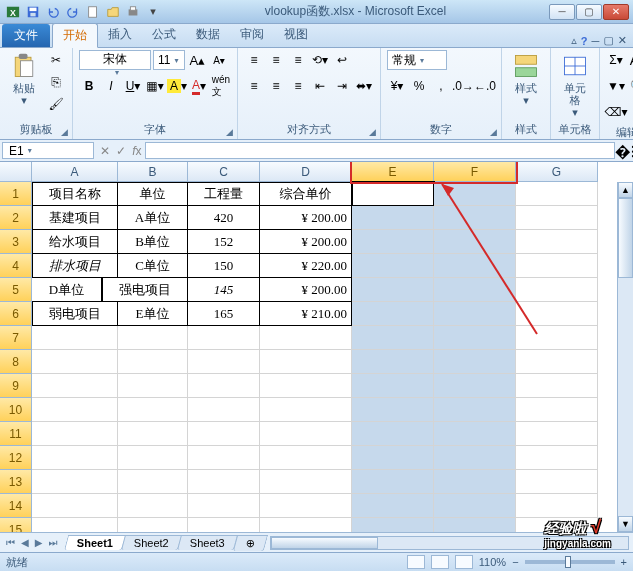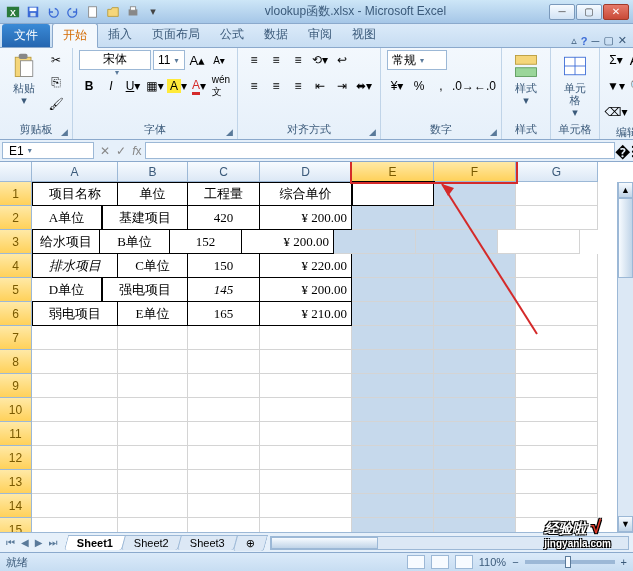--- a/index.html
+++ b/index.html
@@ -149,21 +149,20 @@
     <div class="win-btn">▢</div>
     <div class="win-btn close">✕</div>
   </div>
 </div>
 
 <div class="ribbon-tabs">
   <div class="file-tab">文件</div>
   <div id="rtabs" style="display: flex;">
       <div class="rtab active">开始</div>
       <div class="rtab">插入</div>
-      <div class="rtab">页面布局</div>
       <div class="rtab">公式</div>
       <div class="rtab">数据</div>
       <div class="rtab">审阅</div>
       <div class="rtab">视图</div>
     </div>
   <div class="ribbon-right">
     <span>▵</span>
     <span style="color:#3a6ad6;font-weight:bold;">?</span>
     <span>─</span>
     <span>▢</span>
@@ -358,30 +357,30 @@
       <div class="crow">
         <div class="cell bord center bord-l bord-t" style="width: 86px;">项目名称</div>
         <div class="cell bord center bord-t" style="width: 70px;">单位</div>
         <div class="cell bord center bord-t" style="width: 72px;">工程量</div>
         <div class="cell bord center bord-t" style="width: 92px;">综合单价</div>
         <div class="cell sel" style="background: rgb(255, 255, 255); outline: rgb(0, 0, 0) solid 2px; outline-offset: -1px; width: 82px;"></div>
         <div class="cell sel" style="width: 82px;"></div>
         <div class="cell" style="width: 82px;"></div>
       </div>
       <div class="crow">
+        <div class="cell bord center bord-l" style="width: 86px;">基建项目</div>
         <div class="cell bord center" style="width: 70px;">A单位</div>
-        <div class="cell bord center bord-l" style="width: 86px;">基建项目</div>
         <div class="cell bord center" style="width: 72px;">420</div>
         <div class="cell bord right" style="width: 92px;">¥  200.00</div>
         <div class="cell sel" style="width: 82px;"></div>
         <div class="cell sel" style="width: 82px;"></div>
         <div class="cell" style="width: 82px;"></div>
       </div>
       <div class="crow">
-        <div class="cell bord center bord-l" style="width: 68px;">给水项目</div>
+        <div class="cell bord center bord-l" style="width: 86px;">给水项目</div>
         <div class="cell bord center" style="width: 70px;">B单位</div>
         <div class="cell bord center" style="width: 72px;">152</div>
         <div class="cell bord right" style="width: 92px;">¥  200.00</div>
         <div class="cell sel" style="width: 82px;"></div>
         <div class="cell sel" style="width: 82px;"></div>
         <div class="cell" style="width: 82px;"></div>
       </div>
       <div class="crow">
         <div class="cell bord center bord-l" style="width: 86px; font-style: italic;">排水项目</div>
         <div class="cell bord center" style="width: 70px;">C单位</div>

